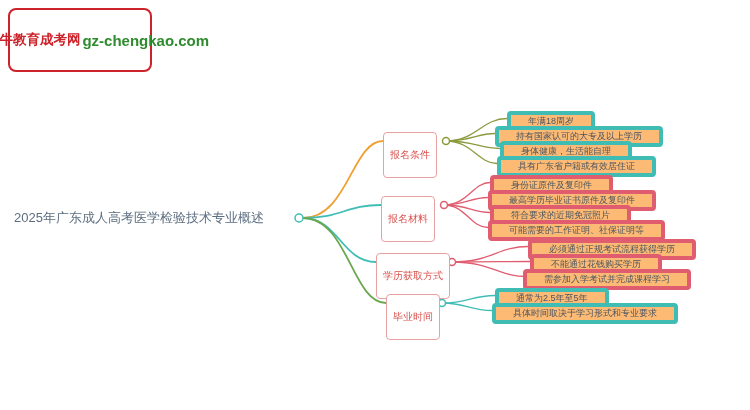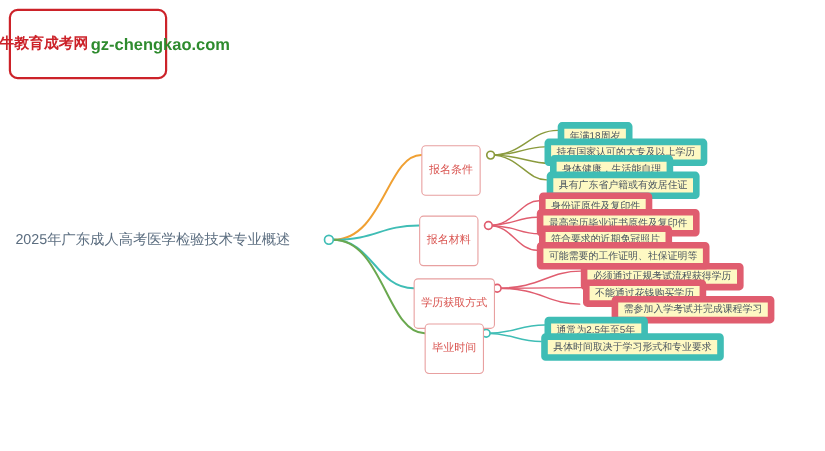--- a/index.html
+++ b/index.html
@@ -11,22 +11,22 @@
   .ln2{fill:none;stroke-width:1.3;stroke-linecap:round}
   .c-orange{stroke:var(--orange)}
   .c-teal{stroke:var(--teal)}
   .c-green{stroke:var(--green)}
   .c-red{stroke:var(--red)}
   .c-olive{stroke:var(--olive)}
   .dot{fill:#fff;stroke-width:1.5}
   .root{position:absolute;left:14px;top:210px;font-size:13px;line-height:16px;color:#5c6e80;white-space:nowrap}
   .branch{position:absolute;font-size:10px;line-height:12px;color:#d9534f;background:#fff;
           border:1px solid #e8a0a0;border-radius:4px;padding:16px 6px;white-space:nowrap}
-  .leaf{position:absolute;font-size:9px;line-height:11px;color:#4a5560;background:#fef9c3;
-        border:6px solid #b91c1c;border-radius:4px;padding:1px 5px;white-space:nowrap}
+  .leaf{position:absolute;font-size:9px;line-height:11px;color:#4a5560;background:#fdba74;
+        border:4px solid #b91c1c;border-radius:4px;padding:1px 17px;white-space:nowrap}
   .leaf.teal{border-color:var(--teal)}
   .leaf.red{border-color:var(--red)}
   .logo{position:absolute;left:8px;top:8px;width:144px;height:64px;border:2px solid var(--brand);
         border-radius:8px;background:#fff;display:flex;flex-direction:row;align-items:center;justify-content:center;gap:2px}
   .logo-row{display:flex;align-items:center;gap:5px}
   .logo-title{color:var(--brand);font-weight:bold;font-size:13.5px;white-space:nowrap}
   .logo-url{color:var(--urlgreen);font-size:15px;font-weight:bold;white-space:nowrap}
 </style>
 </head>
 <body>
@@ -99,18 +99,18 @@
   <div class="leaf teal" style="left:500px;top:141px">身体健康，生活能自理</div>
   <div class="leaf teal" style="left:497px;top:156px">具有广东省户籍或有效居住证</div>
 
   <div class="leaf red" style="left:490px;top:175px">身份证原件及复印件</div>
   <div class="leaf red" style="left:488px;top:190px">最高学历毕业证书原件及复印件</div>
   <div class="leaf red" style="left:490px;top:205px">符合要求的近期免冠照片</div>
   <div class="leaf red" style="left:528px;top:239px">必须通过正规考试流程获得学历</div>
 
   <div class="leaf red" style="left:488px;top:220px">可能需要的工作证明、社保证明等</div>
   <div class="leaf red" style="left:530px;top:254px">不能通过花钱购买学历</div>
-  <div class="leaf red" style="left:556px;top:269px">需参加入学考试并完成课程学习</div>
+  <div class="leaf red" style="left:523px;top:269px">需参加入学考试并完成课程学习</div>
 
   <div class="leaf teal" style="left:495px;top:288px">通常为2.5年至5年</div>
   <div class="leaf teal" style="left:492px;top:303px">具体时间取决于学习形式和专业要求</div>
 
 </div>
 
 </body></html>

